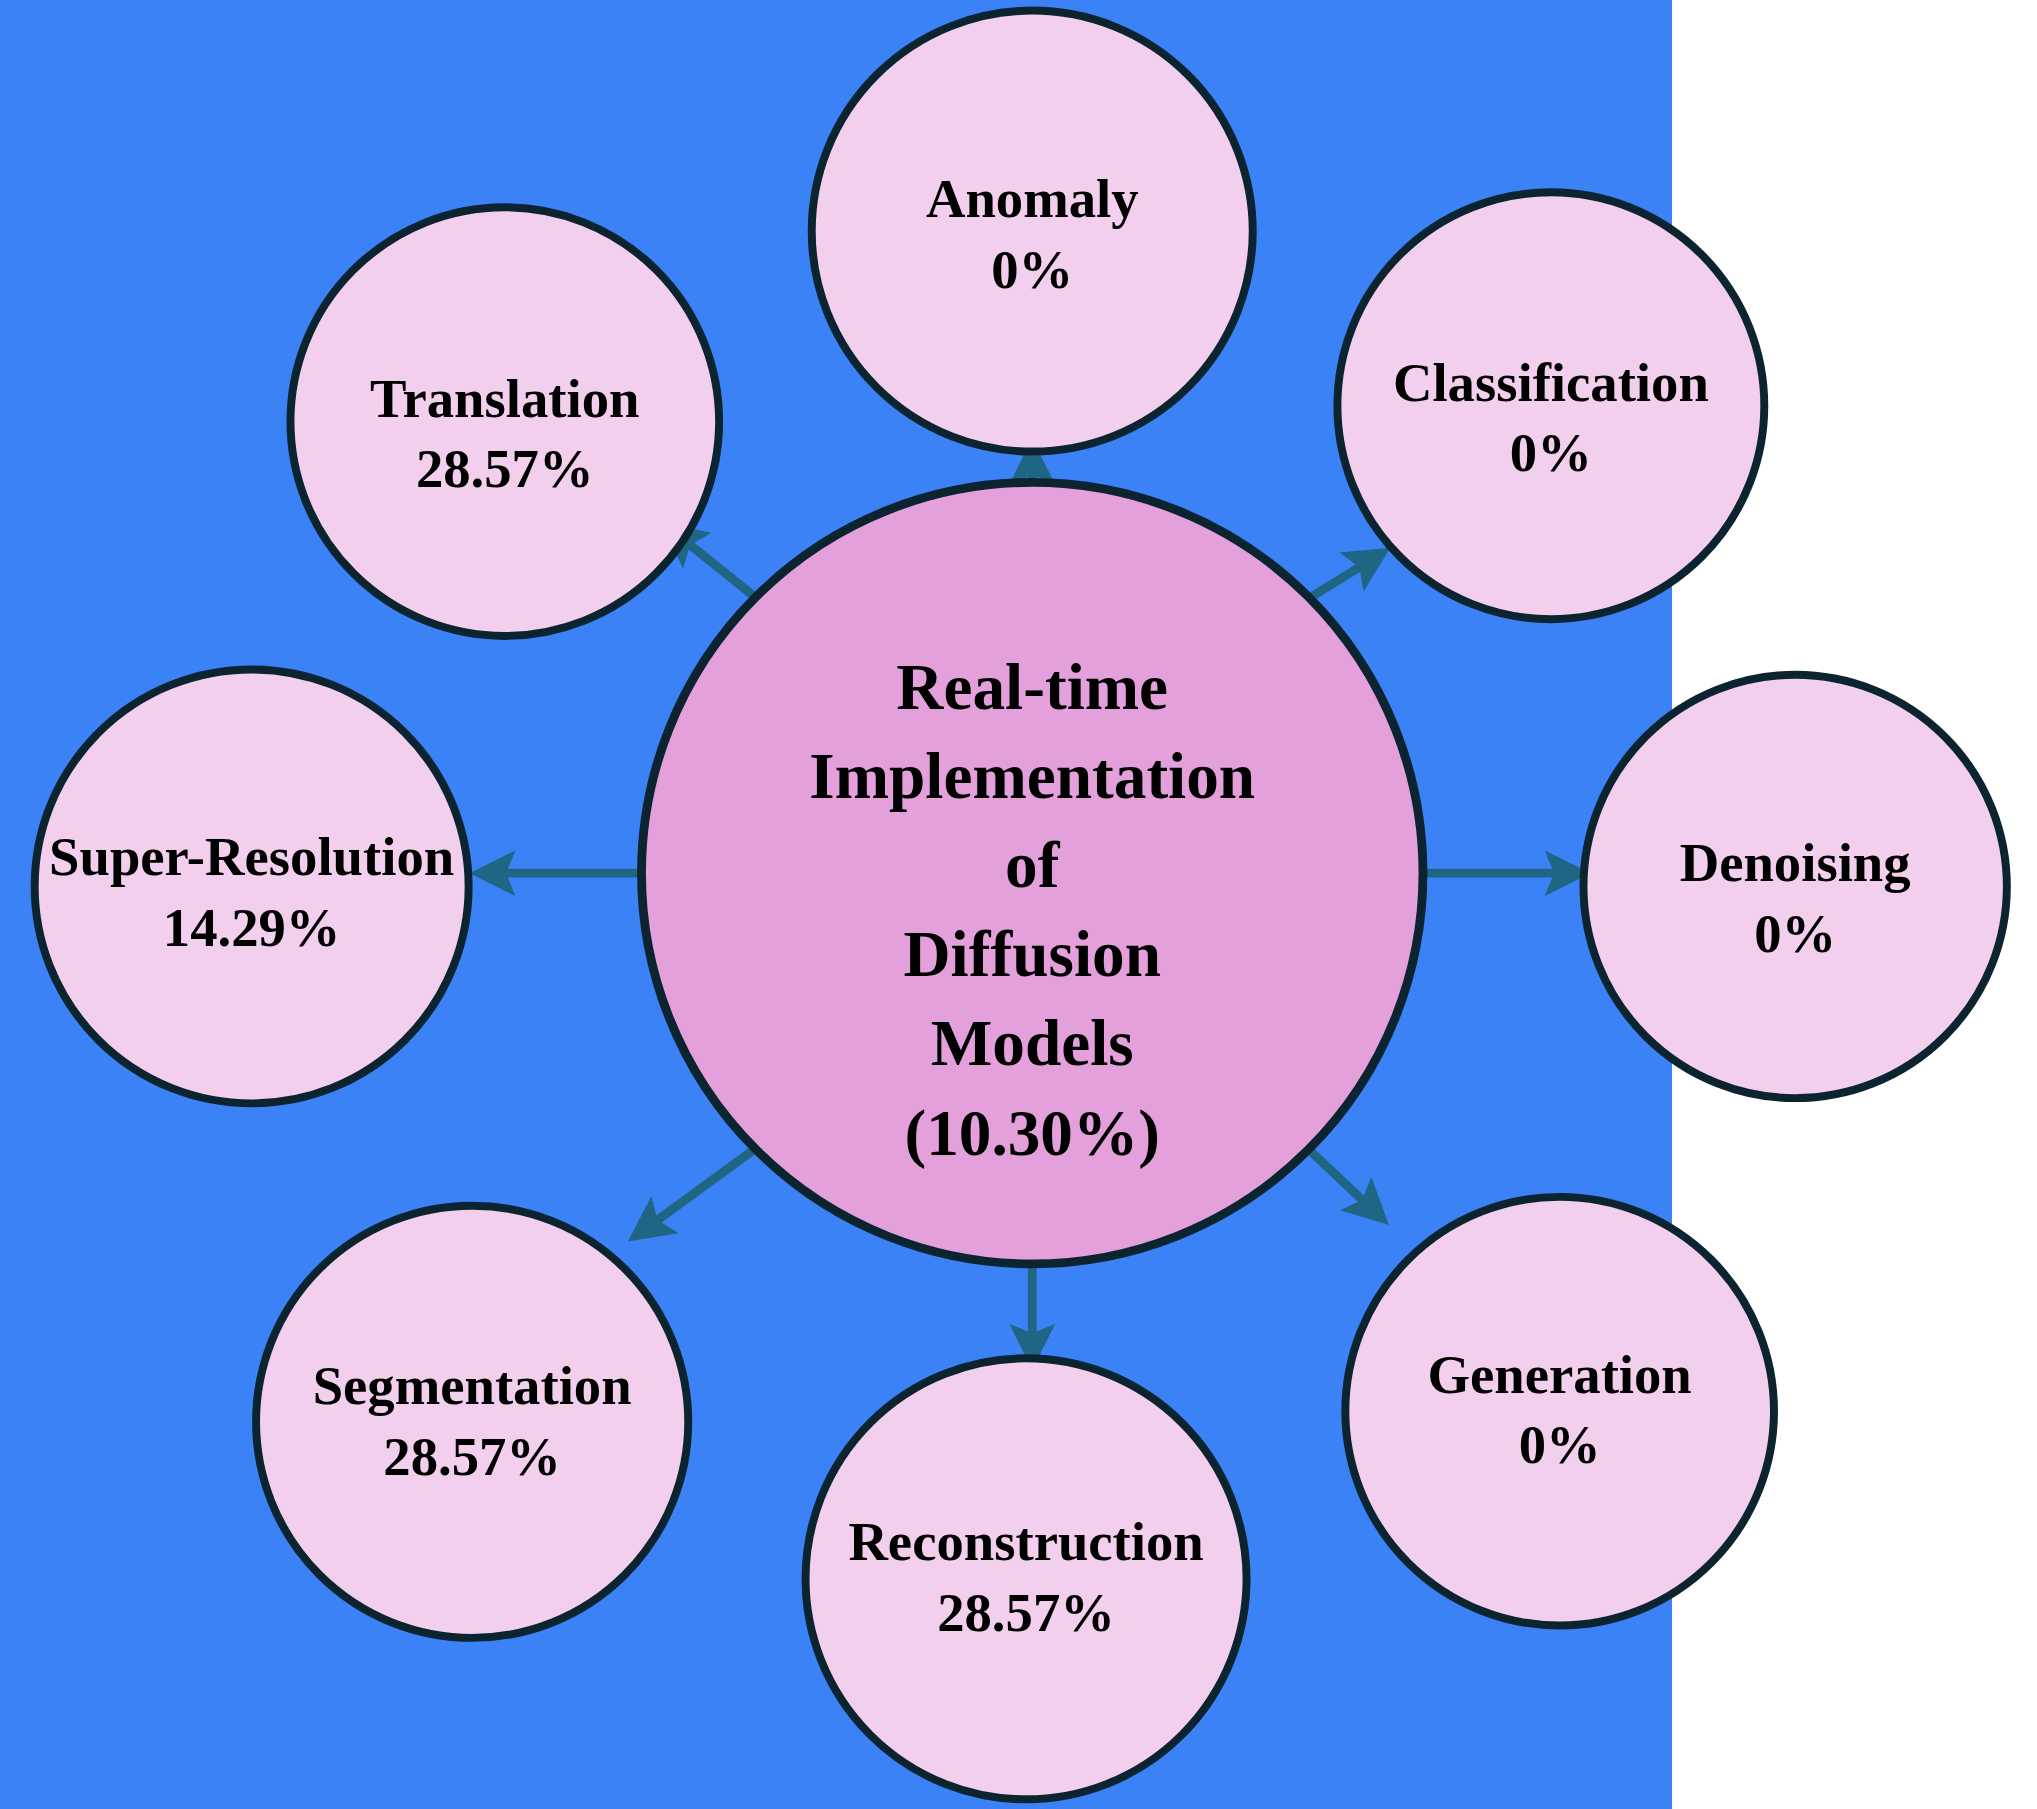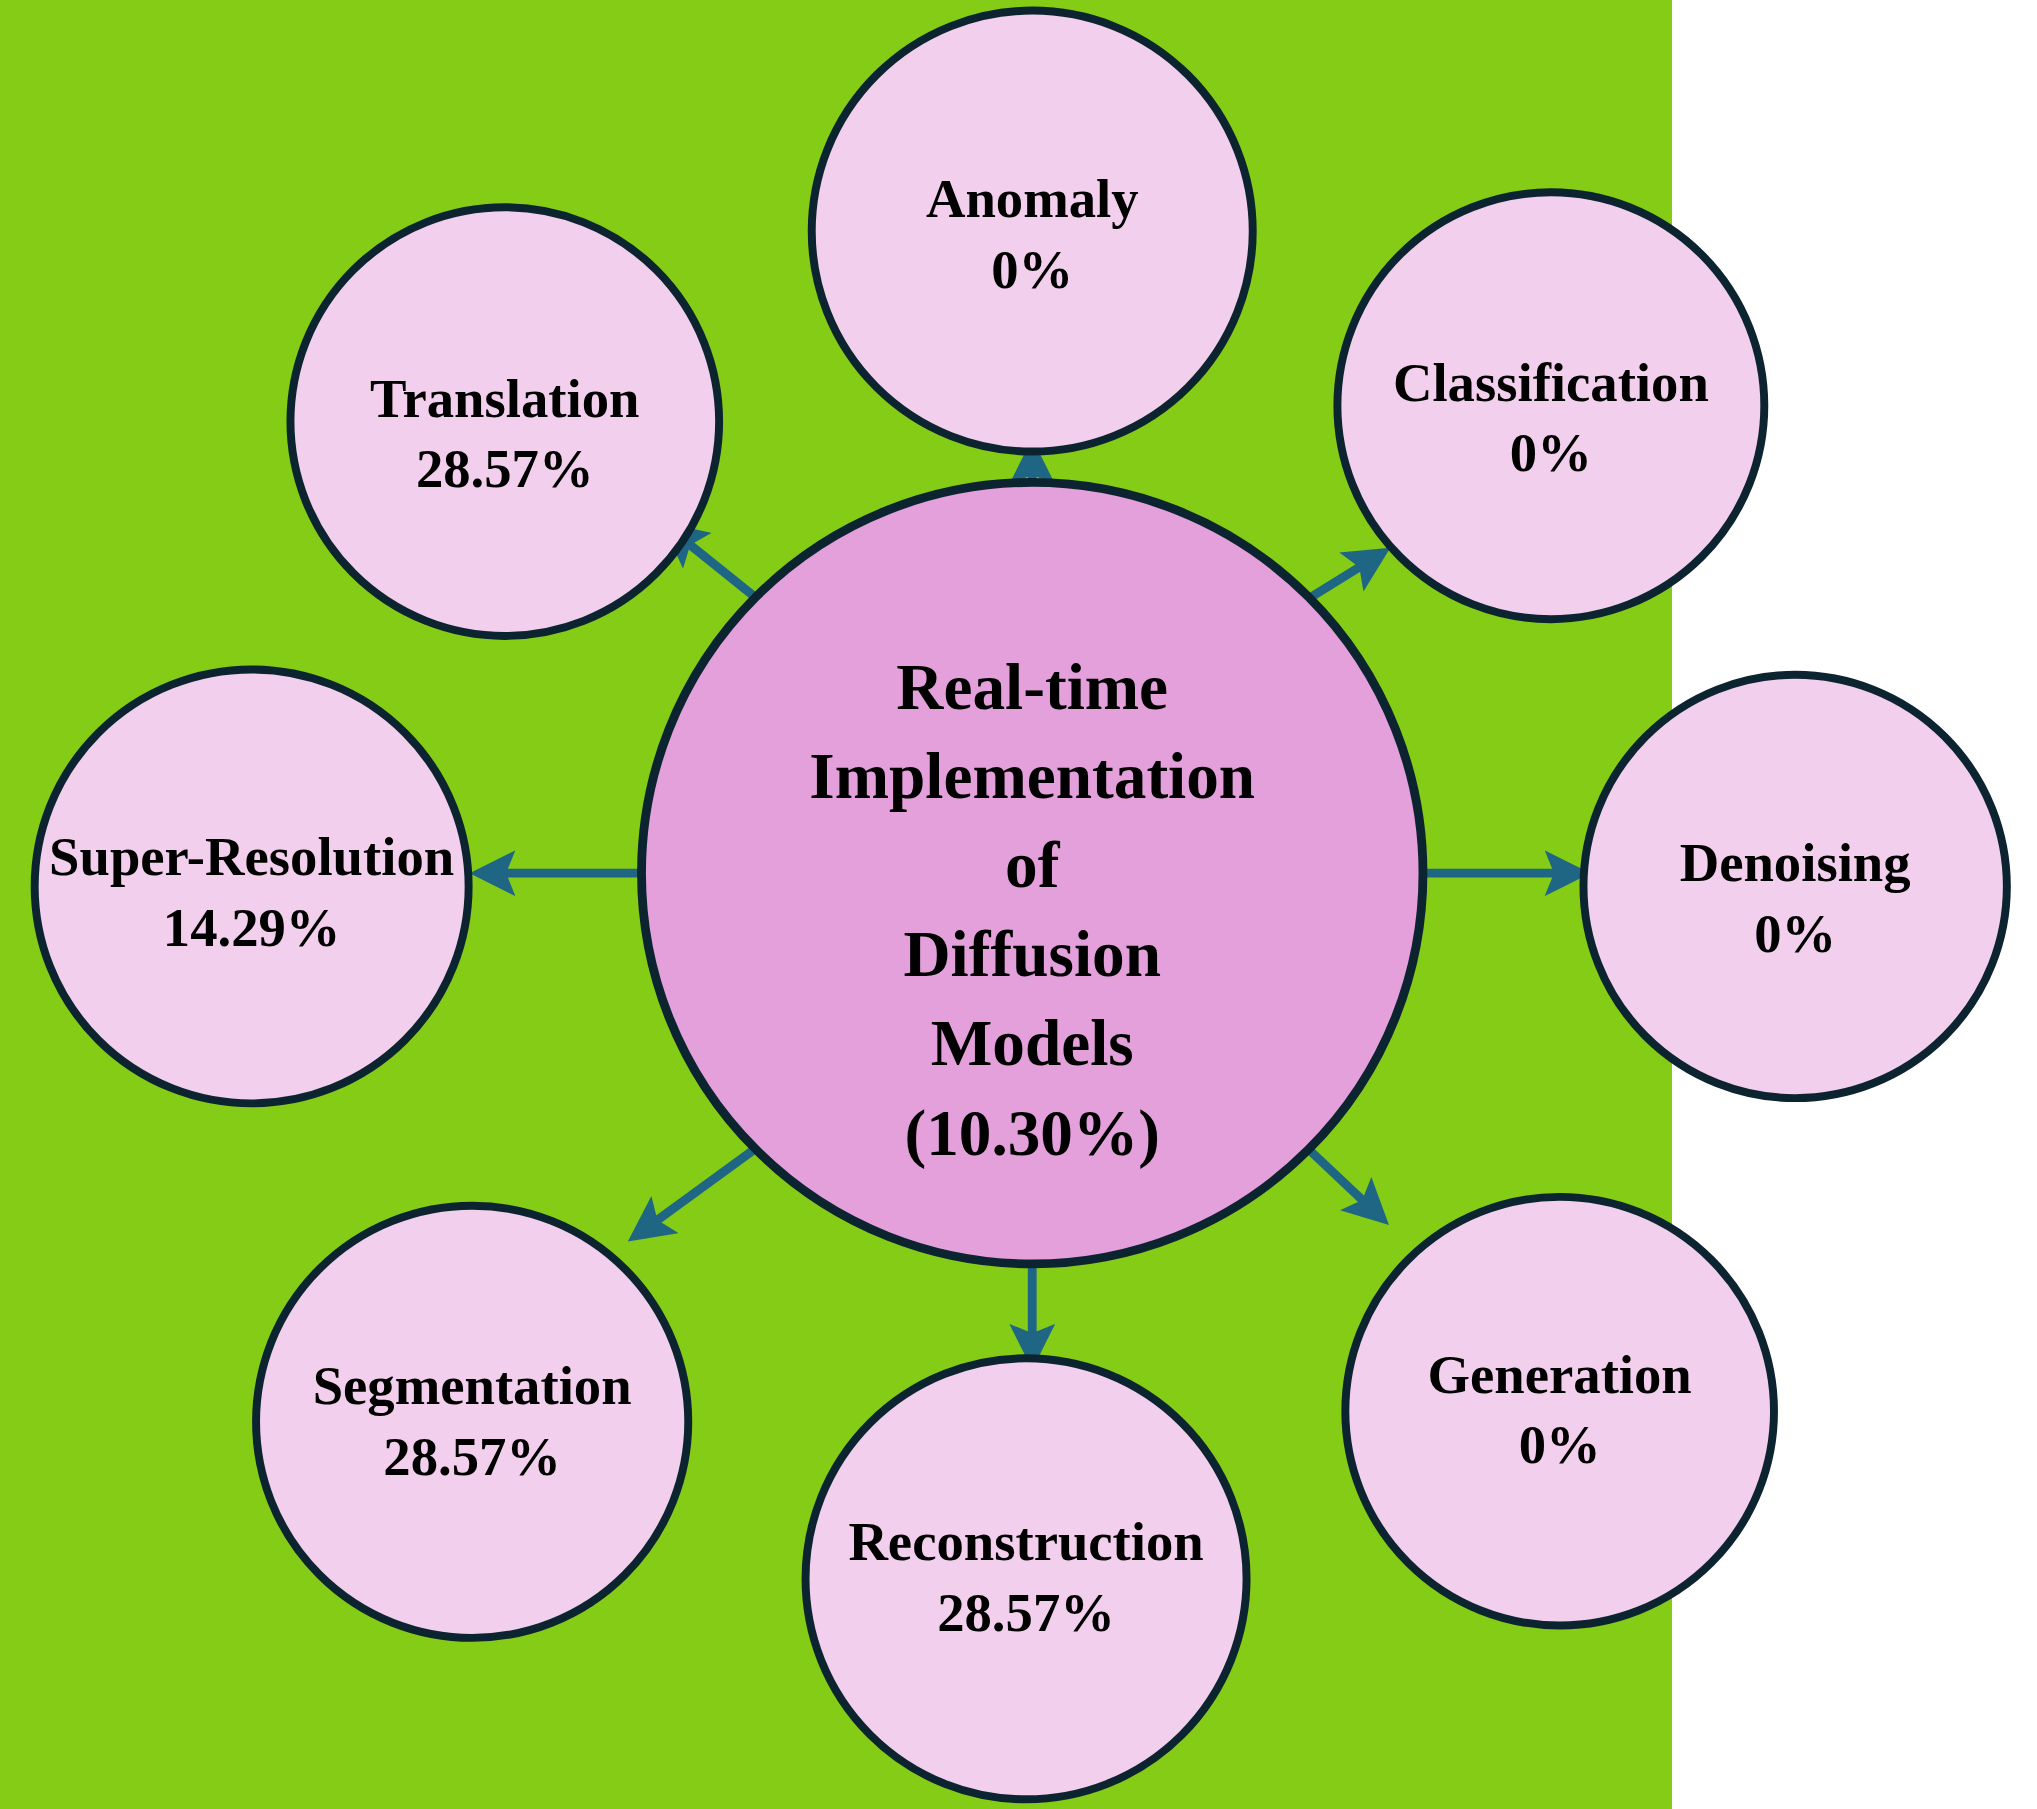--- a/index.html
+++ b/index.html
@@ -10,21 +10,21 @@
   body {
     width: 2038px;
     height: 1809px;
     overflow: hidden;
     font-family: "Liberation Serif", "DejaVu Serif", serif;
   }
   #diagram-root {
     position: relative;
     width: 1672px;
     height: 1809px;
-    background: #84cc16;
+    background: #3b82f6;
   }
   svg#diagram-svg {
     display: block;
     width: 2038px;
     height: 1809px;
   }
   text {
     font-family: "Liberation Serif", "DejaVu Serif", serif;
     font-weight: bold;
     fill: #000000;

